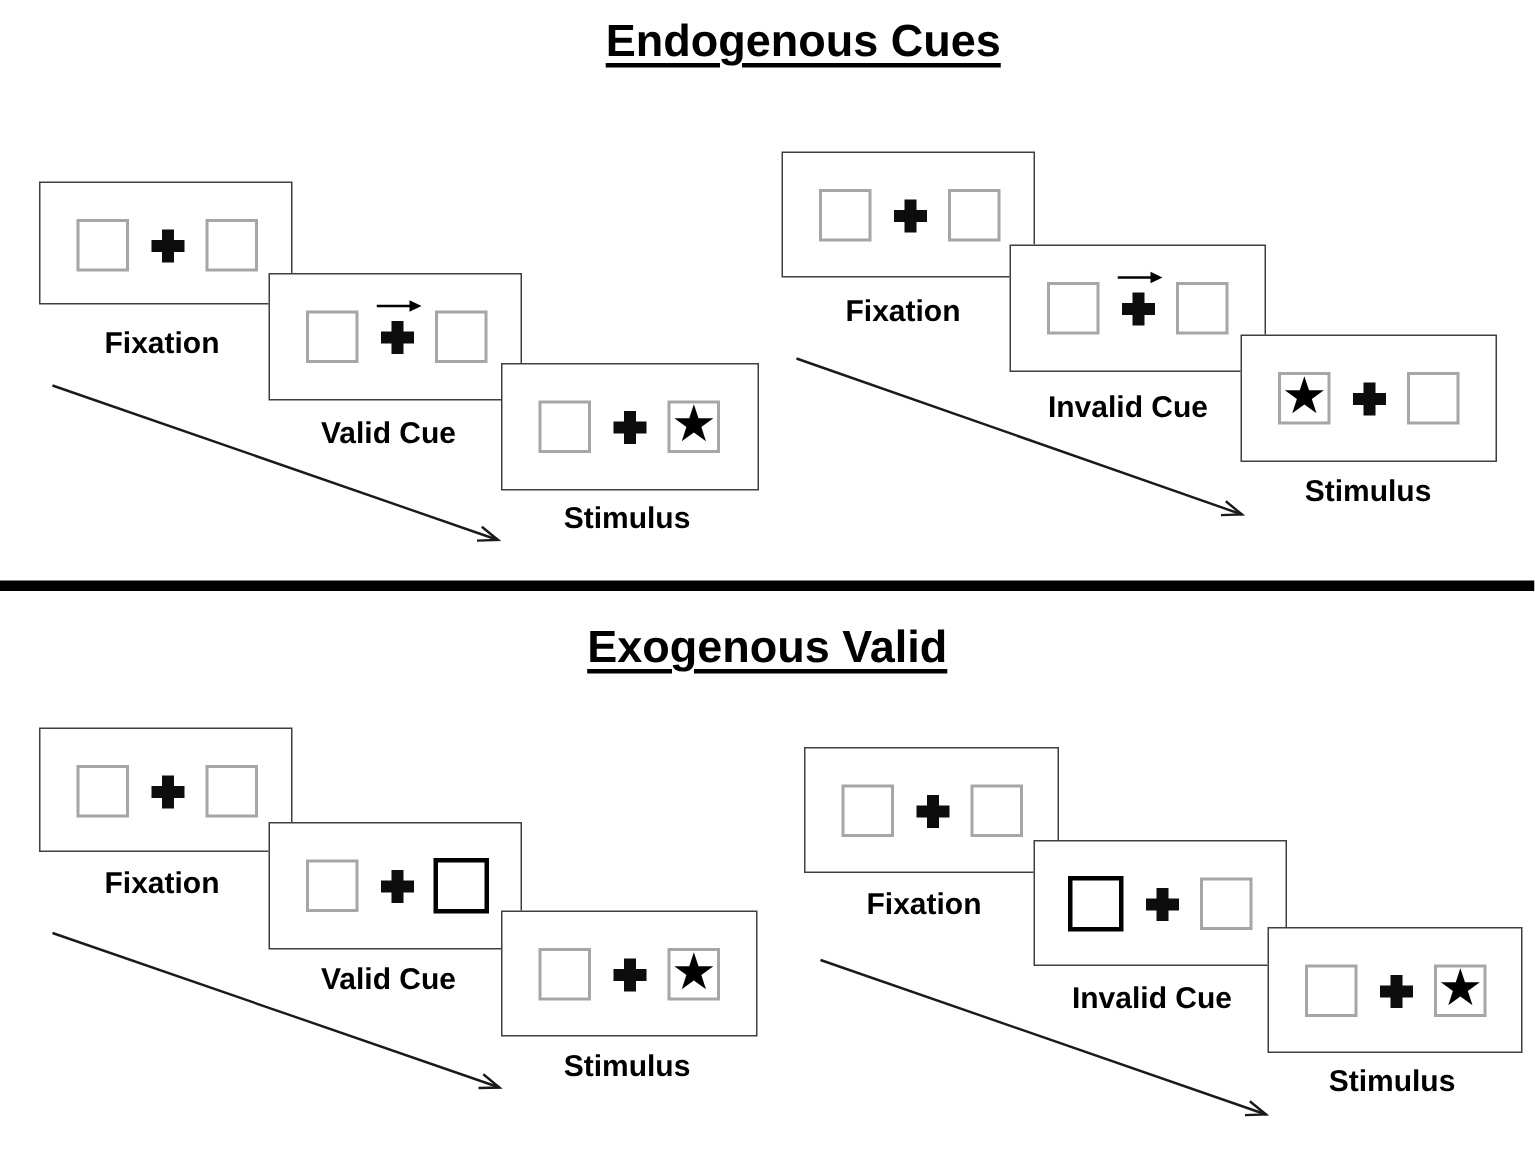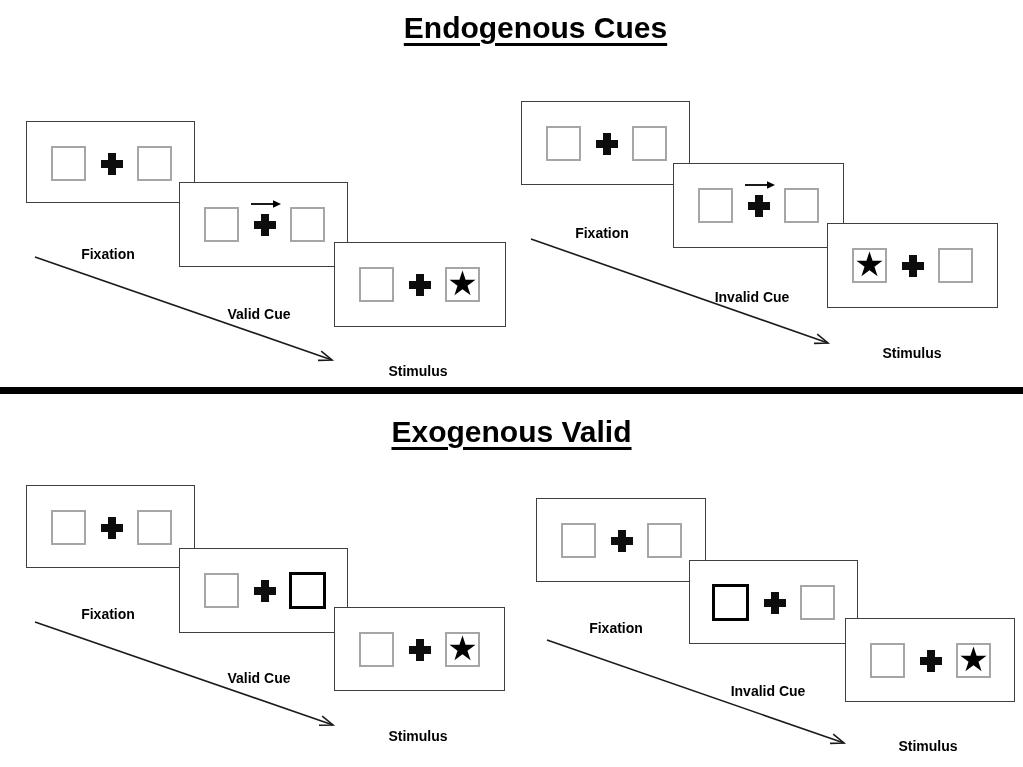--- a/index.html
+++ b/index.html
@@ -37,21 +37,21 @@
   .cue-arrow { position:absolute; left:71px; top:13px; }
   .cue-box {
     position:absolute; top:23px; width:37px; height:37px;
     border:3.5px solid #000; box-sizing:border-box; background:#fff;
   }
   .cue-box.right { left:109px; }
   .cue-box.left  { left:22px; }
   .star { font-size:34px; line-height:1; margin-top:-3px; }
   .lbl {
     position:absolute; width:180px; margin-left:-90px; text-align:center;
-    font-weight:700; font-size:14px; white-space:nowrap;margin-top:28px;
+    font-weight:700; font-size:20px; white-space:nowrap;
   }
 </style>
 </head>
 <body>
 
 <svg class="arrows" width="1023" height="767" viewBox="0 0 1023 767">
   <g stroke="#1a1a1a" stroke-width="1.6" fill="none">
     <path d="M35,257 L332,360"></path>
       <path d="M318,360.4 L332,360 L321.2,351.2"></path>
   </g>

